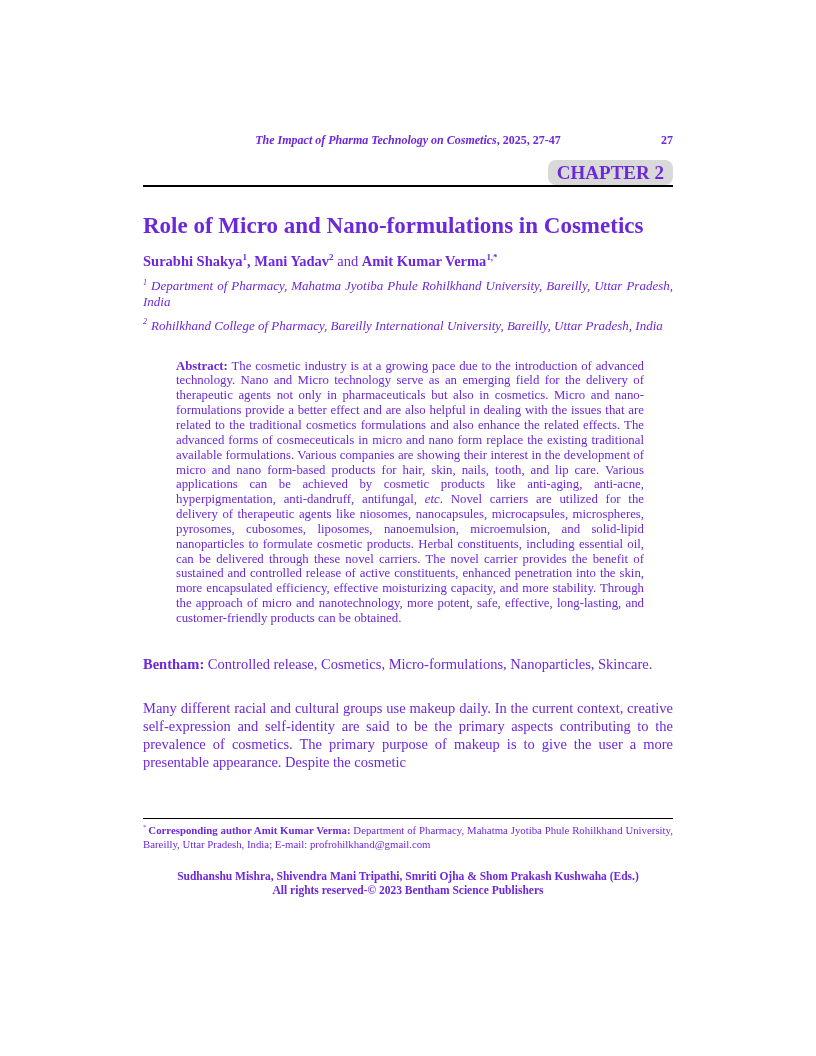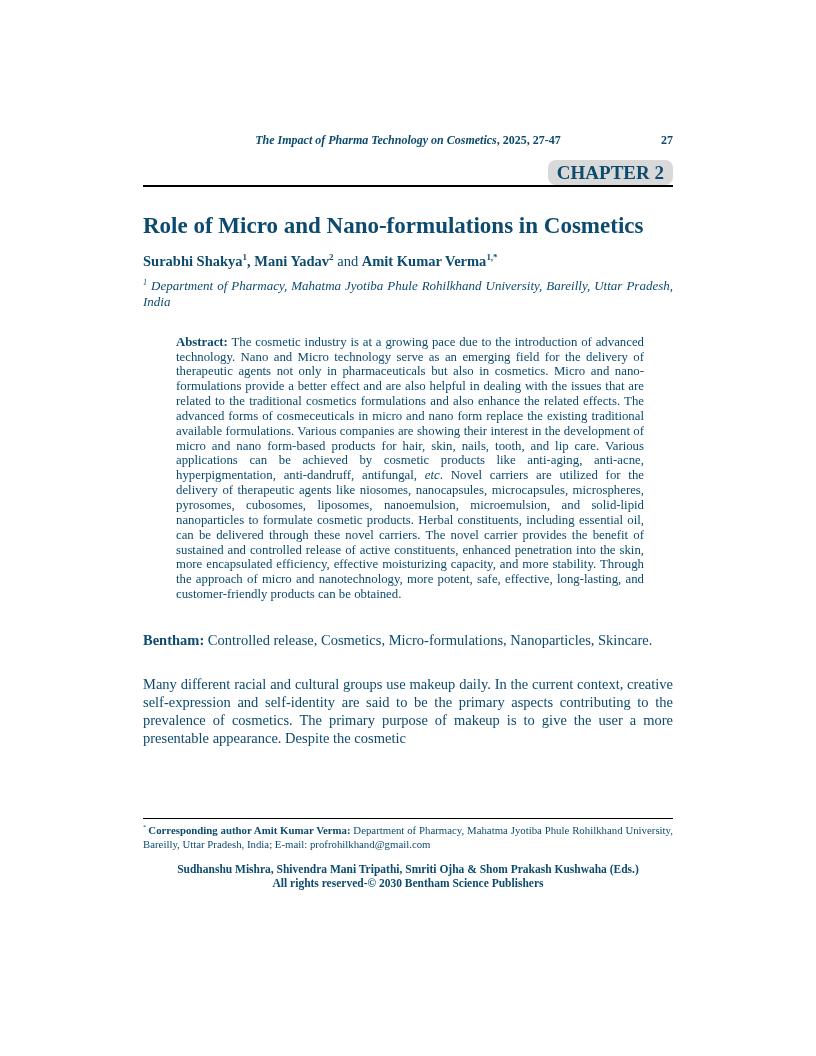--- a/index.html
+++ b/index.html
@@ -4,21 +4,21 @@
 <style>
   * { margin: 0; padding: 0; box-sizing: border-box; }
   html, body { background: #888; }
   .page {
     position: relative;
     width: 816px;
     height: 1056px;
     margin: 0 auto;
     background: #ffffff;
     font-family: "Liberation Serif", "DejaVu Serif", serif;
-    color: #0c4a6e;
+    color: #6d28d9;
     padding: 134px 143px 0 143px;
     overflow: hidden;
   }
 
   
   .running-header {
     display: flex;
     align-items: baseline;
     font-size: 12px;
     font-weight: bold;
@@ -114,21 +114,21 @@
   }
   .footnote {
     font-size: 10.8px;
     line-height: 1.3;
     text-align: justify;
   }
   .footnote .label { font-weight: bold; }
   .footnote sup { padding-right: 2px; }
 
   .book-footer {
-    margin-top: 11px;
+    margin-top: 18px;
     text-align: center;
     font-size: 11.5px;
     font-weight: bold;
     line-height: 1.25;
   }
 </style>
 </head>
 <body>
 
 <div class="page">
@@ -142,30 +142,31 @@
   <div class="chapter-row">
     <span class="chapter-badge">CHAPTER 2</span>
   </div>
 
   <h1 class="article-title">Role of Micro and Nano-formulations in Cosmetics</h1>
 
   <p class="authors"><span class="b">Surabhi Shakya</span><sup class="b">1</sup><span class="b">, </span><span class="b">Mani Yadav</span><sup class="b">2</sup><span> and </span><span class="b">Amit Kumar Verma</span><sup class="b">1,*</sup></p>
 
   <p class="affiliation"><sup>1</sup><span>Department of Pharmacy, Mahatma Jyotiba Phule Rohilkhand University, Bareilly, Uttar Pradesh, India</span></p>
 
+  <p class="affiliation"><sup>2</sup><span>Rohilkhand College of Pharmacy, Bareilly International University, Bareilly, Uttar Pradesh, India</span></p>
 
   <p class="abstract"><span class="label">Abstract:</span><span> The cosmetic industry is at a growing pace due to the introduction of advanced technology. Nano and Micro technology serve as an emerging field for the delivery of therapeutic agents not only in pharmaceuticals but also in cosmetics. Micro and nano-formulations provide a better effect and are also helpful in dealing with the issues that are related to the traditional cosmetics formulations and also enhance the related effects. The advanced forms of cosmeceuticals in micro and nano form replace the existing traditional available formulations. Various companies are showing their interest in the development of micro and nano form-based products for hair, skin, nails, tooth, and lip care. Various applications can be achieved by cosmetic products like anti-aging, anti-acne, hyperpigmentation, anti-dandruff, antifungal, </span><span class="italic">etc</span><span>. Novel carriers are utilized for the delivery of therapeutic agents like niosomes, nanocapsules, microcapsules, microspheres, pyrosomes, cubosomes, liposomes, nanoemulsion, microemulsion, and solid-lipid nanoparticles to formulate cosmetic products. Herbal constituents, including essential oil, can be delivered through these novel carriers. The novel carrier provides the benefit of sustained and controlled release of active constituents, enhanced penetration into the skin, more encapsulated efficiency, effective moisturizing capacity, and more stability. Through the approach of micro and nanotechnology, more potent, safe, effective, long-lasting, and customer-friendly products can be obtained.</span></p>
 
   <p class="keywords"><span class="label">Bentham:</span><span> Controlled release, Cosmetics, Micro-formulations, Nanoparticles, Skincare.</span></p>
 
 
   <p class="body-paragraph">Many different racial and cultural groups use makeup daily. In the current context, creative self-expression and self-identity are said to be the primary aspects contributing to the prevalence of cosmetics. The primary purpose of makeup is to give the user a more presentable appearance. Despite the cosmetic</p>
 
   <div class="bottom-block">
     <hr class="footnote-rule">
     <p class="footnote"><sup>*</sup><span class="label">Corresponding author Amit Kumar Verma:</span><span> Department of Pharmacy, Mahatma Jyotiba Phule Rohilkhand University, Bareilly, Uttar Pradesh, India; E-mail: profrohilkhand@gmail.com</span></p>
     <div class="book-footer">
       <div>Sudhanshu Mishra, Shivendra Mani Tripathi, Smriti Ojha &amp; Shom Prakash Kushwaha (Eds.)</div>
-      <div>All rights reserved-© 2030 Bentham Science Publishers</div>
+      <div>All rights reserved-© 2023 Bentham Science Publishers</div>
     </div>
   </div>
 
 </div>
 
 </body></html>

